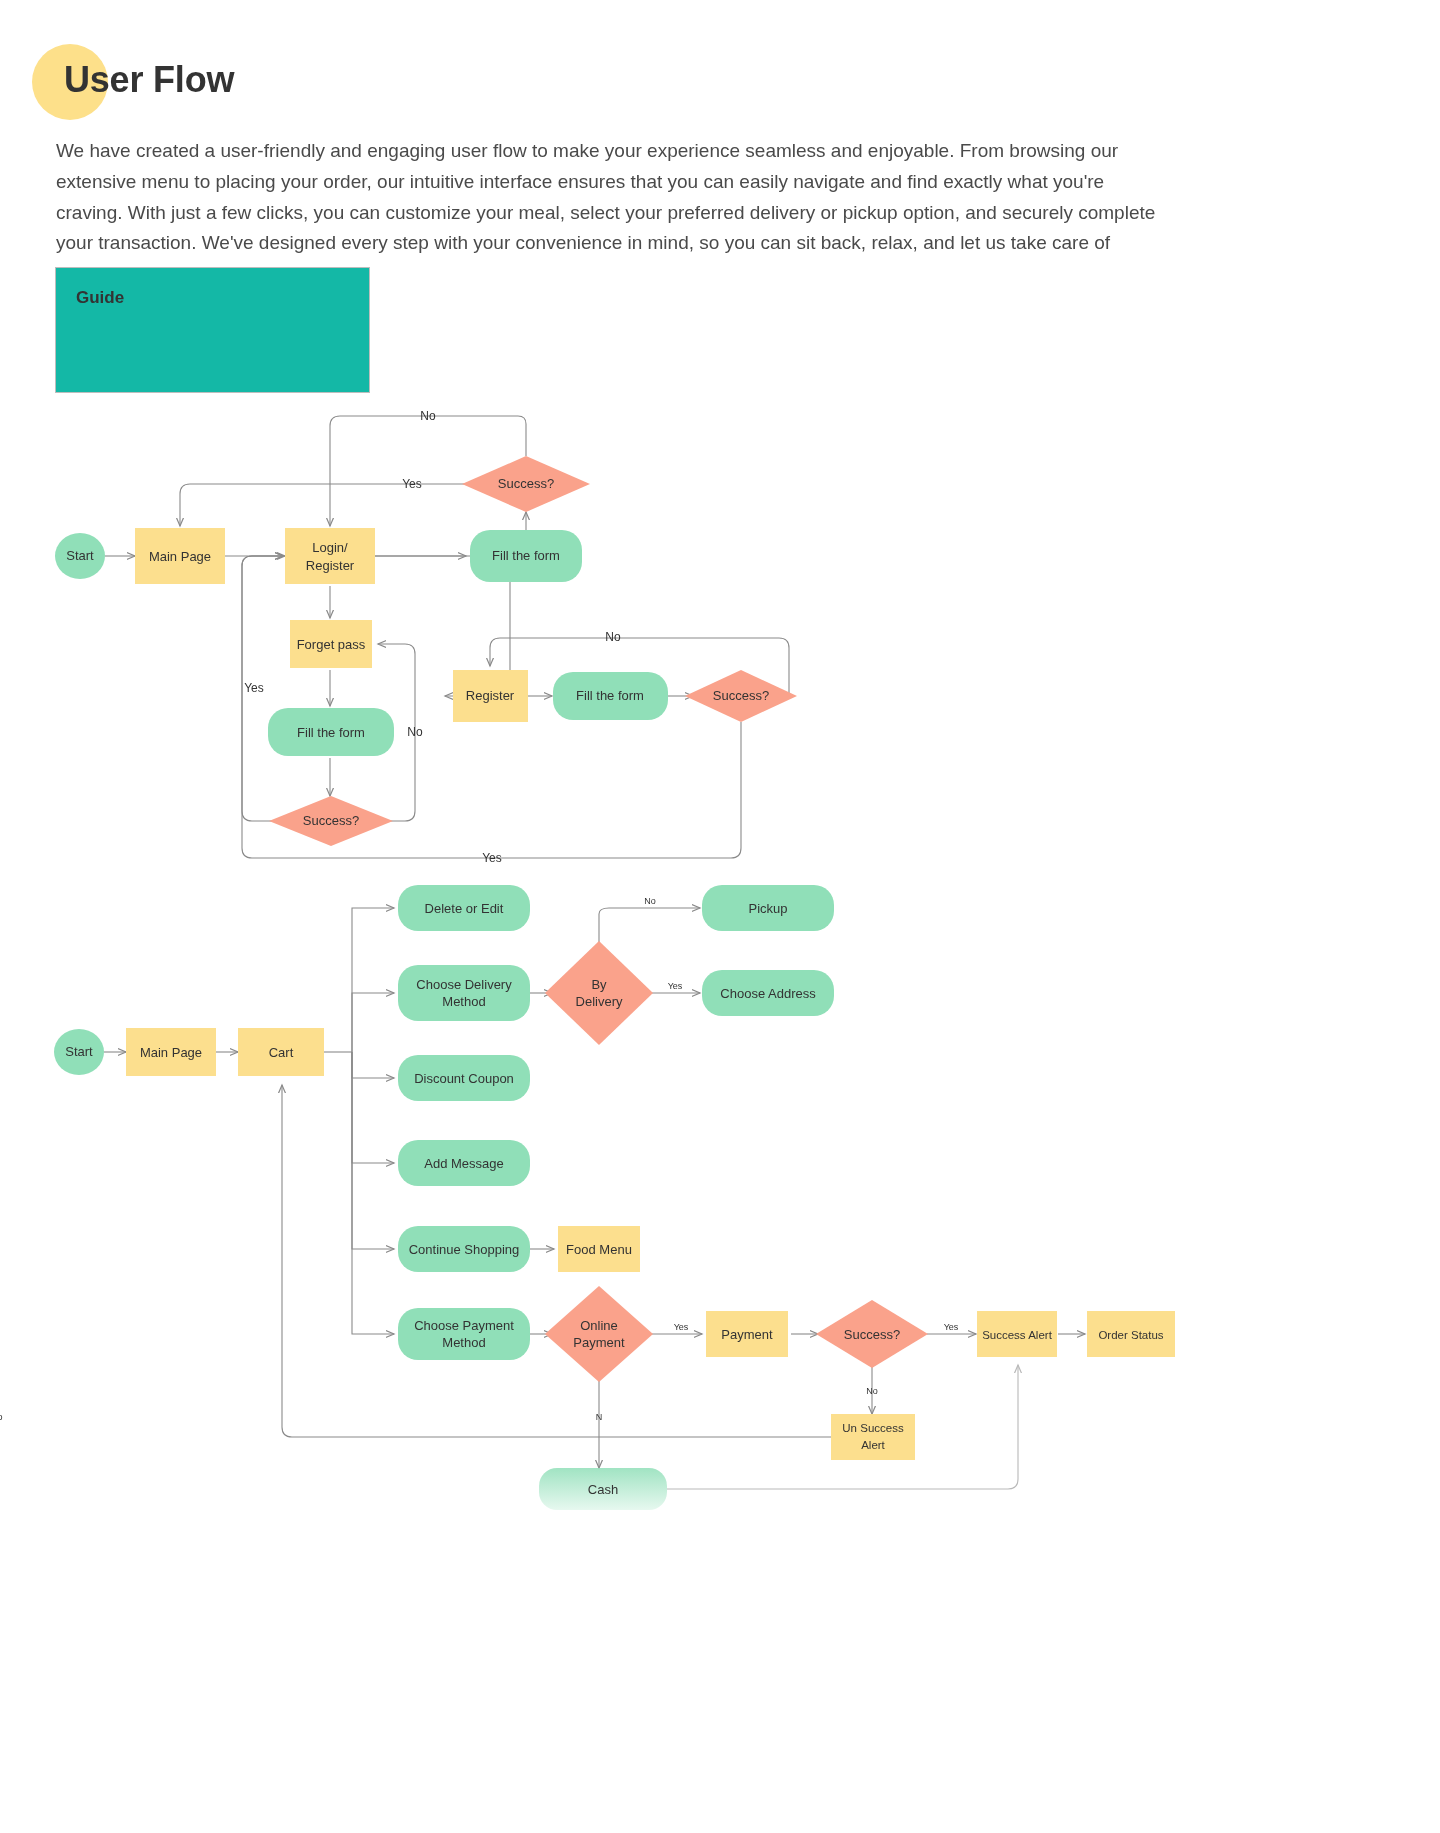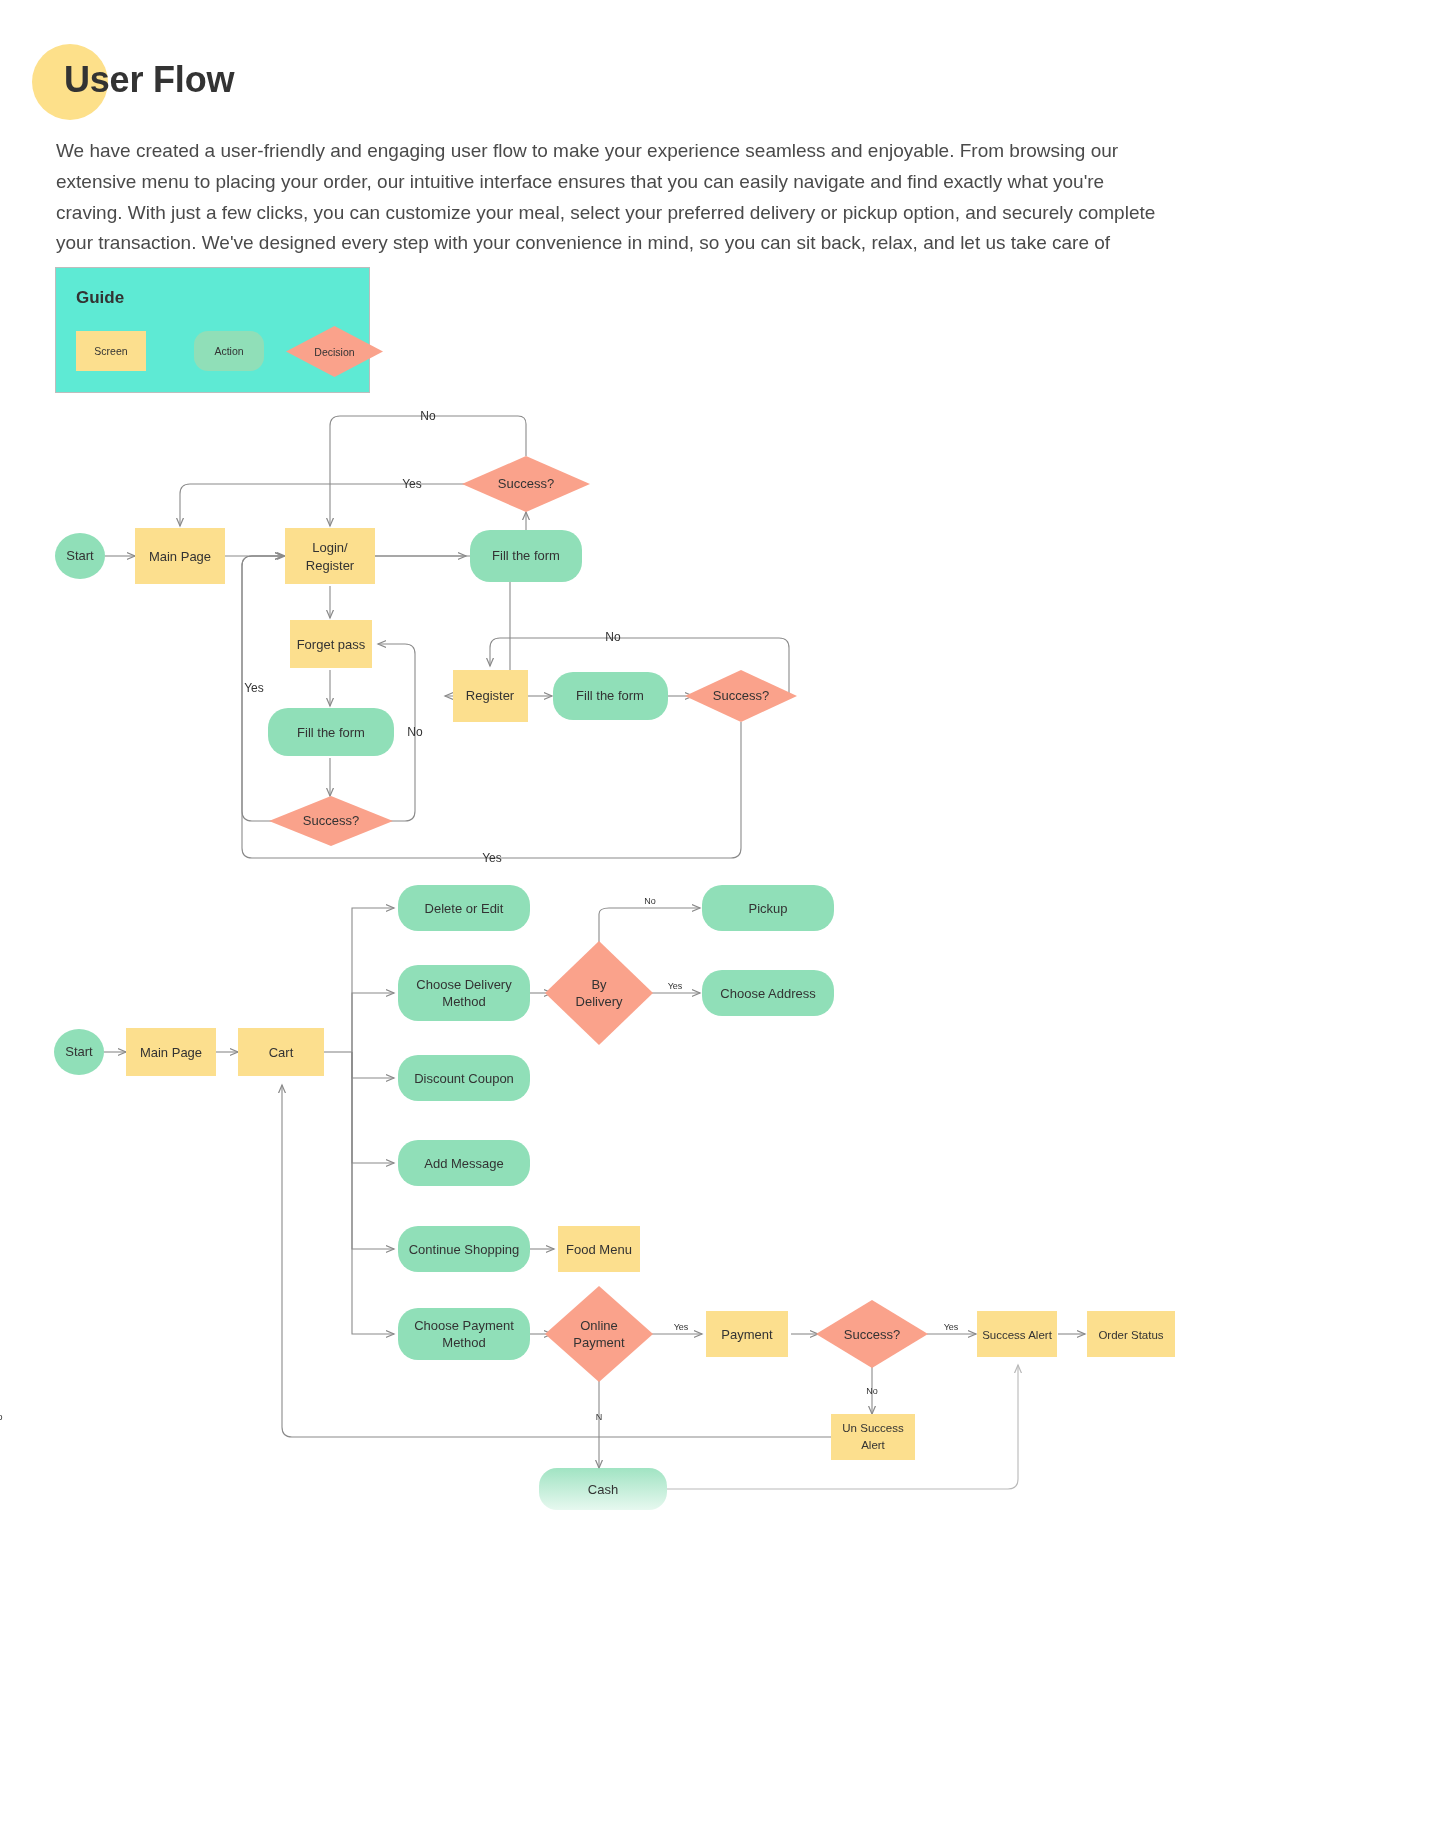--- a/index.html
+++ b/index.html
@@ -21,21 +21,21 @@
   }
 
   .intro{
     position:absolute;left:56px;top:136px;width:1110px;
     font-size:19px;line-height:1.62;color:#4a4a4a;font-weight:400;
   }
 
   
   .guide{
     position:absolute;left:55px;top:267px;width:315px;height:126px;
-    border:1px solid #bdbdbd;background:#5eead4;box-sizing:border-box;
+    border:1px solid #bdbdbd;background:#14b8a6;box-sizing:border-box;
   }
   .guide-title{position:absolute;left:20px;top:20px;font-size:17px;font-weight:bold;color:#333;}
   .legend-row{position:absolute;left:20px;top:60px;width:280px;height:46px;}
   .lg-screen{
     position:absolute;left:0px;top:3px;width:70px;height:40px;background:#FCDF8E;
     display:flex;align-items:center;justify-content:center;font-size:10.5px;color:#333;
   }
   .lg-action{
     position:absolute;left:118px;top:3px;width:70px;height:40px;background:#90DFB8;
     border-radius:14px;display:flex;align-items:center;justify-content:center;font-size:10.5px;color:#333;
@@ -72,28 +72,20 @@
 
   <div class="title-wrap">
     <div class="title-blob"></div>
     <div class="title-text">User Flow</div>
   </div>
 
   <div class="intro">We have created a user-friendly and engaging user flow to make your experience seamless and enjoyable. From browsing our extensive menu to placing your order, our intuitive interface ensures that you can easily navigate and find exactly what you're craving. With just a few clicks, you can customize your meal, select your preferred delivery or pickup option, and securely complete your transaction. We've designed every step with your convenience in mind, so you can sit back, relax, and let us take care of satisfying your hunger.</div>
 
   <div class="guide">
     <div class="guide-title">Guide</div>
-    <div class="legend-row">
-      <div class="lg-screen">Screen</div>
-      <div class="lg-action">Action</div>
-      <div class="lg-decision">
-        <div class="dia"></div>
-        <div class="txt">Decision</div>
-      </div>
-    </div>
   </div>
 
   <svg class="flow" width="1440" height="1833" style="pointer-events:none;">
     <defs>
       <marker id="arw" markerWidth="9" markerHeight="9" refX="7.5" refY="3.2" orient="auto" markerUnits="strokeWidth">
         <path d="M0,0 L7.5,3.2 L0,6.4" fill="none" stroke="#8a8a8a" stroke-width="1.1"></path>
       </marker>
       <marker id="arwf" markerWidth="9" markerHeight="9" refX="7.5" refY="3.2" orient="auto" markerUnits="strokeWidth">
         <path d="M0,0 L7.5,3.2 L0,6.4" fill="none" stroke="#b9b9b9" stroke-width="1.1"></path>
       </marker>

